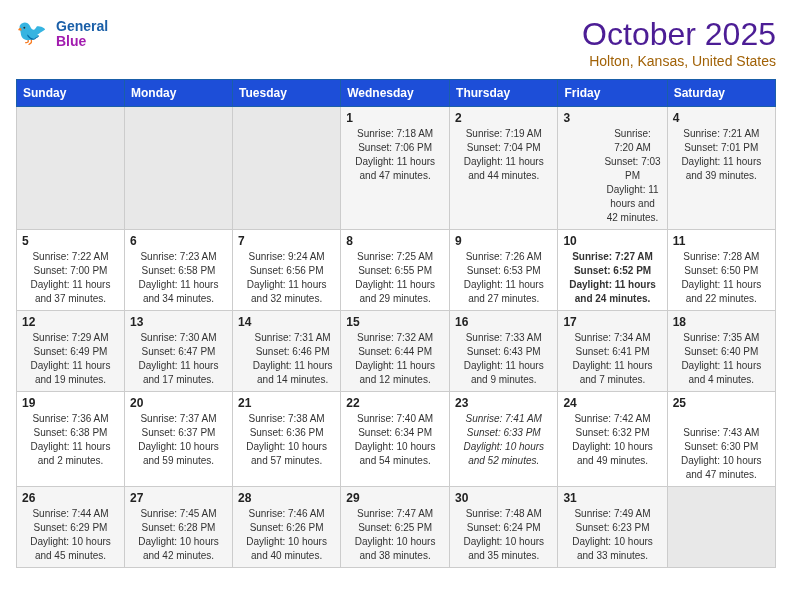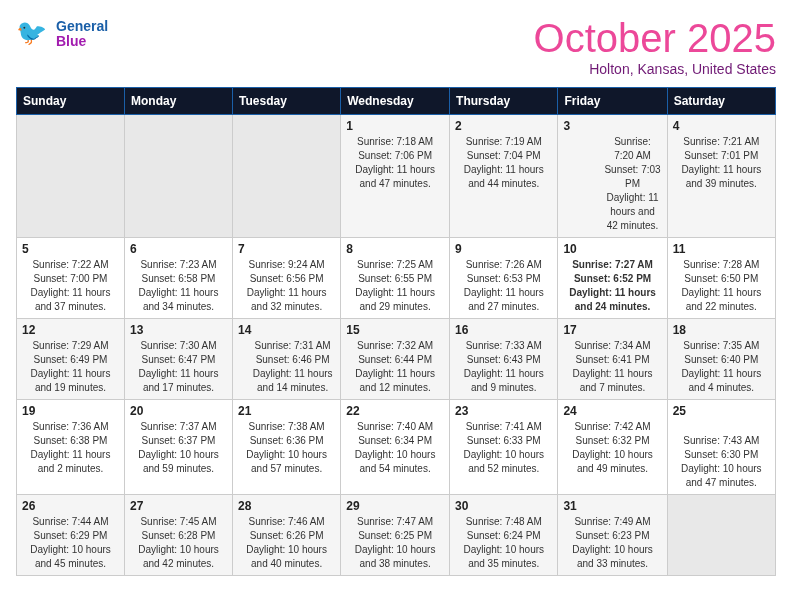--- a/index.html
+++ b/index.html
@@ -31,35 +31,35 @@
       color: #1a5fa8;
     }
     .logo-bird {
       width: 36px;
       height: 36px;
     }
     .title-block {
       text-align: right;
     }
     .month-title {
-      font-size: 40px;
+      font-size: 32px;
       font-weight: normal;
-      color: #ec4899;
+      color: #4c1d95;
     }
     .location {
       font-size: 14px;
-      color: #701a75;
+      color: #a16207;
     }
     table {
       width: 100%;
       border-collapse: collapse;
       font-size: 11px;
     }
     thead tr th {
-      background-color: #0f172a;
+      background-color: #1d4ed8;
       color: #fff;
       text-align: left;
       padding: 6px 6px;
       font-size: 12px;
       font-weight: bold;
       border: 1px solid #1a5fa8;
     }
     tbody tr td {
       border: 1px solid #ccc;
       vertical-align: top;
@@ -258,21 +258,21 @@
 Daylight: 10 hours and 57 minutes.</div>
         </td>
         <td>
           <div class="day-num">22</div>
           <div class="day-info" style="white-space: pre-line;">Sunrise: 7:40 AM
 Sunset: 6:34 PM
 Daylight: 10 hours and 54 minutes.</div>
         </td>
         <td>
           <div class="day-num">23</div>
-          <div class="day-info" style="white-space: pre-line;">Sunrise: 7:41 AM
+          <div class="day-info" style="white-space: pre-line; font-style: italic;">Sunrise: 7:41 AM
 Sunset: 6:33 PM
 Daylight: 10 hours and 52 minutes.</div>
         </td>
         <td>
           <div class="day-num">24</div>
           <div class="day-info" style="white-space: pre-line;">Sunrise: 7:42 AM
 Sunset: 6:32 PM
 Daylight: 10 hours and 49 minutes.</div>
         </td>
         <td>

